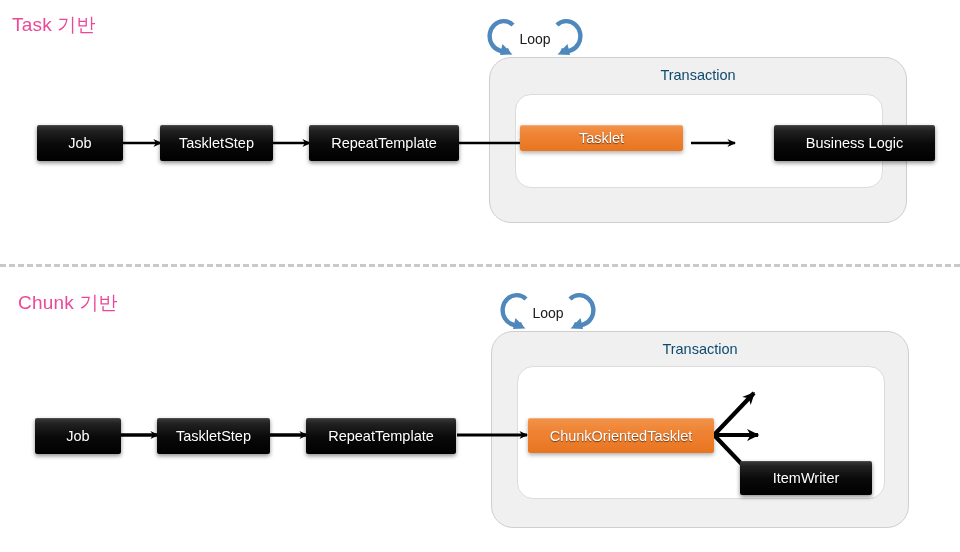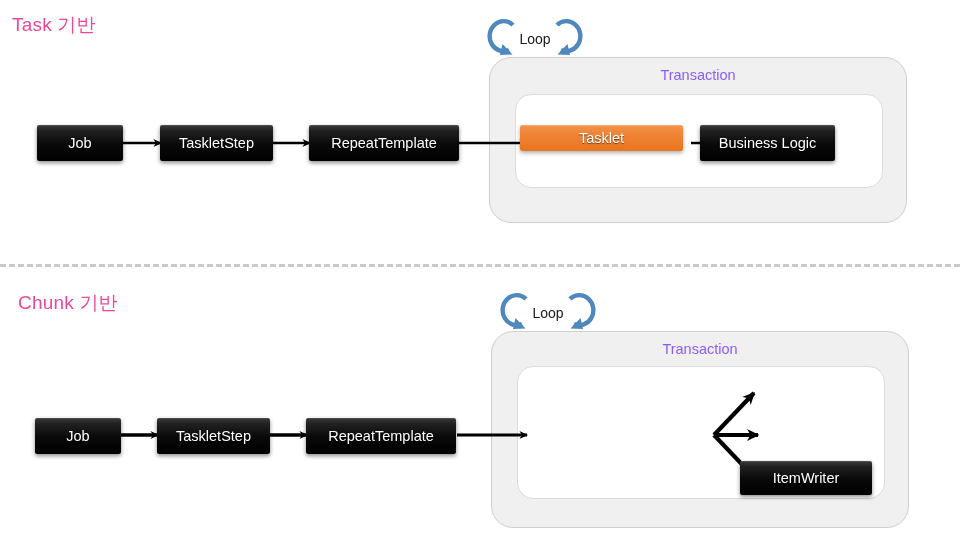--- a/index.html
+++ b/index.html
@@ -64,21 +64,21 @@
     background: #f0f0f0;
     border: 1px solid #cfcfcf;
     border-radius: 22px;
     z-index: 1;
   }
   .tx-label {
     position: absolute;
     width: 100%;
     text-align: center;
     font-size: 14.5px;
-    color: #8b5cf6;
+    color: #0c4a6e;
     top: 9px;
     white-space: nowrap;
   }
   .tx-inner {
     position: absolute;
     background: #ffffff;
     border: 1px solid #dcdcdc;
     border-radius: 16px;
     z-index: 2;
   }
@@ -144,21 +144,21 @@
   </div>
   <div class="node dark" style="left:160px; top:125px; width:113px; height:36px;">
     <span>TaskletStep</span>
   </div>
   <div class="node dark" style="left:309px; top:125px; width:150px; height:36px;">
     <span>RepeatTemplate</span>
   </div>
   <div class="node orange" style="left:520px; top:125px; width:163px; height:26px;">
     <span>Tasklet</span>
   </div>
-  <div class="node dark" style="left:700px; top:125px; width:135px; height:36px;text-align:center;">
+  <div class="node dark" style="left:774px; top:125px; width:161px; height:36px;text-align:center;">
     <span>Business Logic</span>
   </div>
 
   <div class="loop" style="left:487px; top:17px;">
     <svg width="96" height="44" viewBox="0 0 96 44">
 
       <g>
         <path d="M26,8 A14,15 0 1 0 22,33" fill="none" stroke="#4f88bd" stroke-width="4.4" stroke-linecap="butt"></path>
         <path d="M15.5,27 L25.5,37.5 L13,38 Z" fill="#4f88bd"></path>
       </g>
@@ -195,20 +195,23 @@
 
   <div class="node dark" style="left:35px; top:418px; width:86px; height:36px;">
     <span>Job</span>
   </div>
   <div class="node dark" style="left:157px; top:418px; width:113px; height:36px;">
     <span>TaskletStep</span>
   </div>
   <div class="node dark" style="left:306px; top:418px; width:150px; height:36px;">
     <span>RepeatTemplate</span>
   </div>
+  <div class="node orange" style="left:528px; top:418px; width:186px; height:35px;">
+    <span>ChunkOrientedTasklet</span>
+  </div>
   <div class="node dark" style="left:740px; top:461px; width:132px; height:34px;">
     <span>ItemWriter</span>
   </div>
 
   <div class="loop" style="left:500px; top:291px;">
     <svg width="96" height="44" viewBox="0 0 96 44">
       <g>
         <path d="M26,8 A14,15 0 1 0 22,33" fill="none" stroke="#4f88bd" stroke-width="4.4" stroke-linecap="butt"></path>
         <path d="M15.5,27 L25.5,37.5 L13,38 Z" fill="#4f88bd"></path>
       </g>

